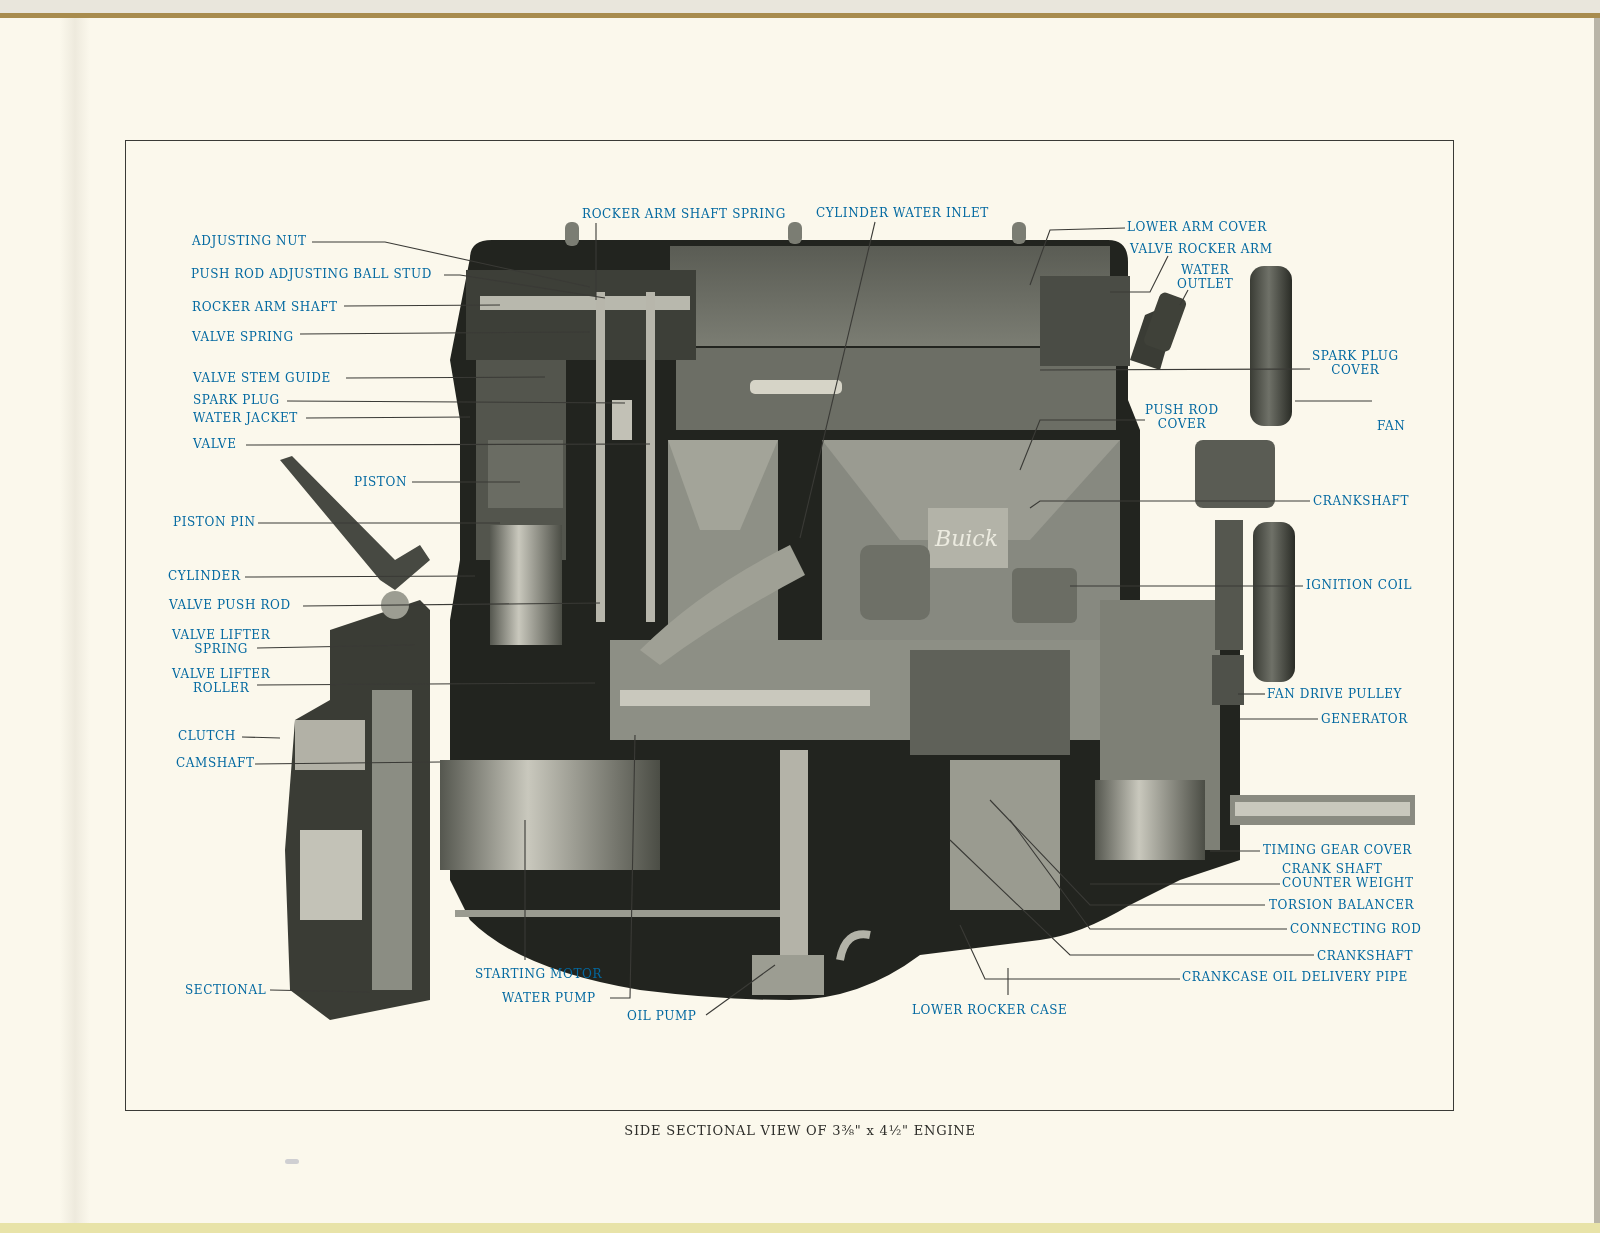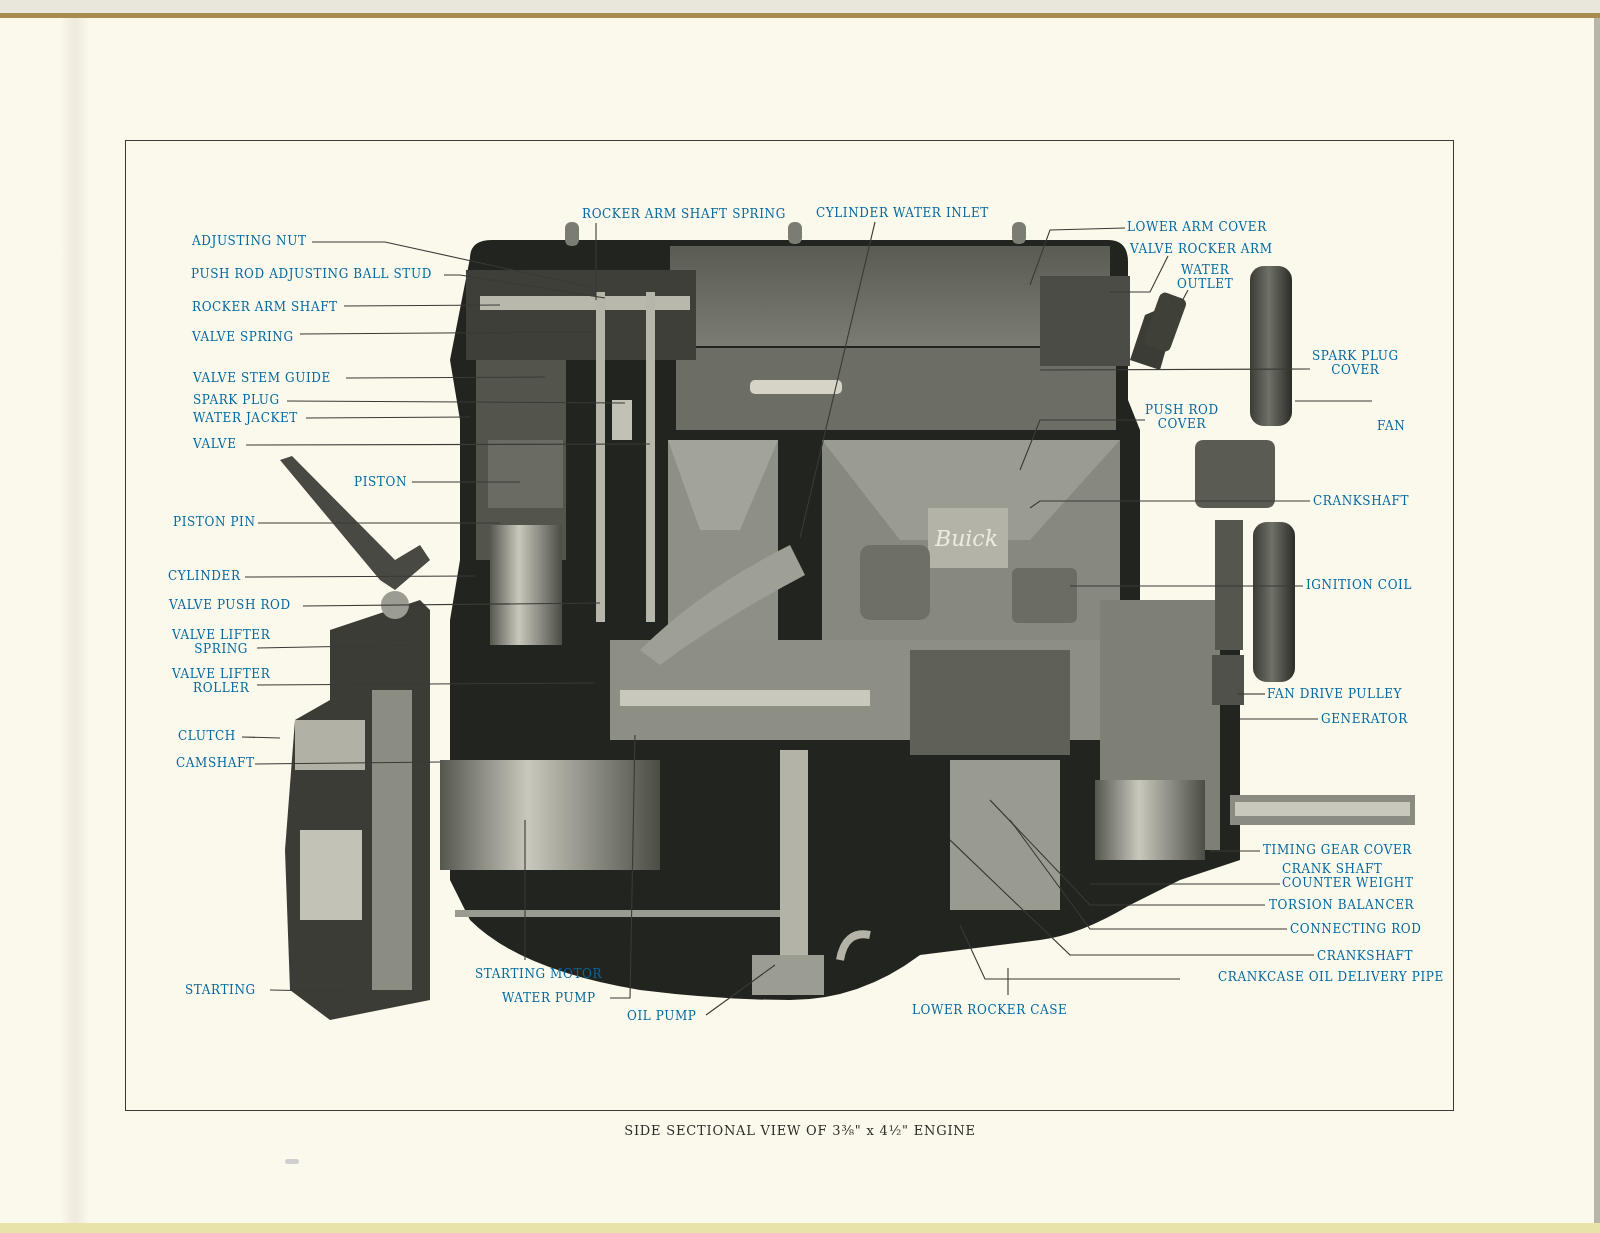--- a/index.html
+++ b/index.html
@@ -174,42 +174,42 @@
   <div class="lbl" style="left:354px;top:475px;">PISTON</div>
   <div class="lbl" style="left:173px;top:515px;">PISTON PIN</div>
   <div class="lbl" style="left:168px;top:569px;">CYLINDER</div>
   <div class="lbl" style="left:169px;top:598px;">VALVE PUSH ROD</div>
   <div class="lbl c" style="left:172px;top:628px;white-space:pre-line;">VALVE LIFTER
 SPRING</div>
   <div class="lbl c" style="left:172px;top:667px;white-space:pre-line;">VALVE LIFTER
 ROLLER</div>
   <div class="lbl" style="left:178px;top:729px;">CLUTCH</div>
   <div class="lbl" style="left:176px;top:756px;">CAMSHAFT</div>
-  <div class="lbl" style="left:185px;top:983px;">STARTING</div>
+  <div class="lbl" style="left:185px;top:983px;">SECTIONAL</div>
 
   <div class="lbl" style="left:1127px;top:220px;">LOWER ARM COVER</div>
   <div class="lbl" style="left:1130px;top:242px;">VALVE ROCKER ARM</div>
   <div class="lbl c" style="left:1177px;top:263px;white-space:pre-line;">WATER
 OUTLET</div>
   <div class="lbl c" style="left:1312px;top:349px;white-space:pre-line;">SPARK PLUG
 COVER</div>
   <div class="lbl" style="left:1377px;top:392px;margin-top:27px;">FAN</div>
   <div class="lbl c" style="left:1145px;top:403px;white-space:pre-line;">PUSH ROD
 COVER</div>
   <div class="lbl" style="left:1313px;top:494px;">CRANKSHAFT</div>
   <div class="lbl" style="left:1306px;top:578px;">IGNITION COIL</div>
   <div class="lbl" style="left:1267px;top:687px;">FAN DRIVE PULLEY</div>
   <div class="lbl" style="left:1321px;top:712px;">GENERATOR</div>
   <div class="lbl" style="left:1263px;top:843px;">TIMING GEAR COVER</div>
   <div class="lbl r" style="left:1282px;top:862px;width:133px;white-space:pre-line;">CRANK SHAFT
 COUNTER WEIGHT</div>
   <div class="lbl" style="left:1269px;top:898px;">TORSION BALANCER</div>
   <div class="lbl" style="left:1290px;top:922px;">CONNECTING ROD</div>
   <div class="lbl" style="left:1317px;top:949px;text-align:center;">CRANKSHAFT</div>
-  <div class="lbl" style="left:1182px;top:970px;margin-left:36px;">CRANKCASE OIL DELIVERY PIPE</div>
+  <div class="lbl" style="left:1182px;top:970px;">CRANKCASE OIL DELIVERY PIPE</div>
 
   <div class="lbl" style="left:440px;top:967px;margin-left:35px;">STARTING MOTOR</div>
   <div class="lbl" style="left:502px;top:991px;">WATER PUMP</div>
   <div class="lbl" style="left:627px;top:1009px;">OIL PUMP</div>
   <div class="lbl" style="left:912px;top:1003px;">LOWER ROCKER CASE</div>
 
   <div class="caption">SIDE SECTIONAL VIEW OF 3⅜" x 4½" ENGINE</div>
   <div class="smudge"></div>
 </div>
 

